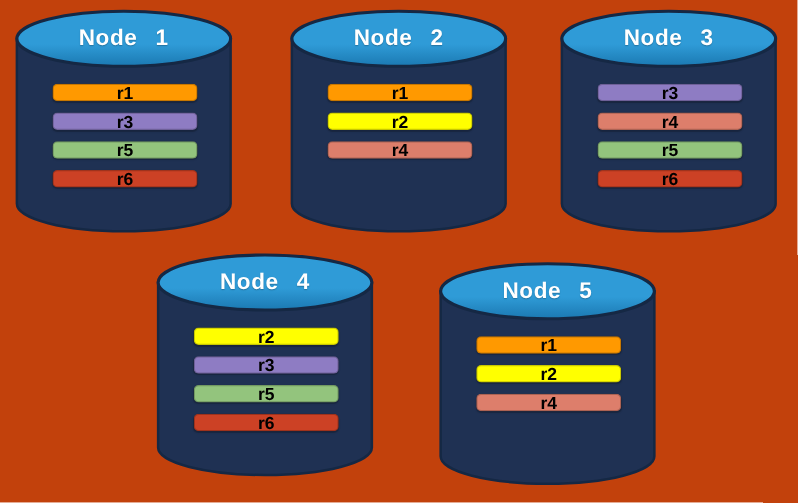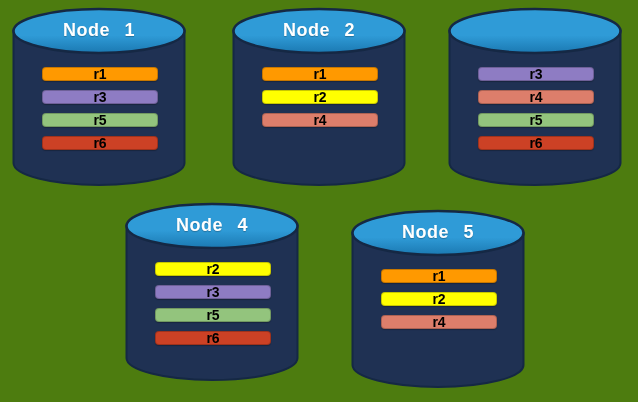--- a/index.html
+++ b/index.html
@@ -5,21 +5,21 @@
   html, body {
     margin: 0;
     padding: 0;
     background: #ffffff;
     font-family: "Liberation Sans", sans-serif;
   }
   .canvas {
     position: relative;
     width: 638px;
     height: 402px;
-    background: #4d7c0f;
+    background: #c2410c;
     overflow: hidden;
   }
   .node {
     position: absolute;
     width: 178px;
     height: 181px;
   }
   .pos-1 { left: 10px;  top: 7px;   }
   .pos-2 { left: 230px; top: 7px;   }
   .pos-3 { left: 446px; top: 7px;   }
@@ -133,20 +133,21 @@
     <svg class="cyl" viewBox="0 0 178 181" aria-hidden="true">
       <defs>
           <linearGradient id="topGrad2" x1="0" y1="0" x2="0" y2="1">
             <stop offset="60%" stop-color="#2f9bd7"></stop>
             <stop offset="100%" stop-color="#1b79b2"></stop>
           </linearGradient>
         </defs>
       <path class="cyl-body" d="M 3.5 24 L 3.5 156 A 85.5 22 0 0 0 174.5 156 L 174.5 24 Z" stroke-width="2" fill="#1f3153" stroke="#152844"></path>
       <ellipse class="cyl-top" cx="89" cy="24" rx="85.5" ry="22" stroke-width="2.5" fill="url(#topGrad2)" stroke="#152844"></ellipse>
     </svg>
+    <div class="node-title">Node 3</div>
     <div class="bars">
         <div class="bar" style="background: rgb(142, 124, 195);">
           <span>r3</span>
         </div>
         <div class="bar" style="background: rgb(221, 126, 107);">
           <span>r4</span>
         </div>
         <div class="bar" style="background: rgb(147, 196, 125);">
           <span>r5</span>
         </div>

